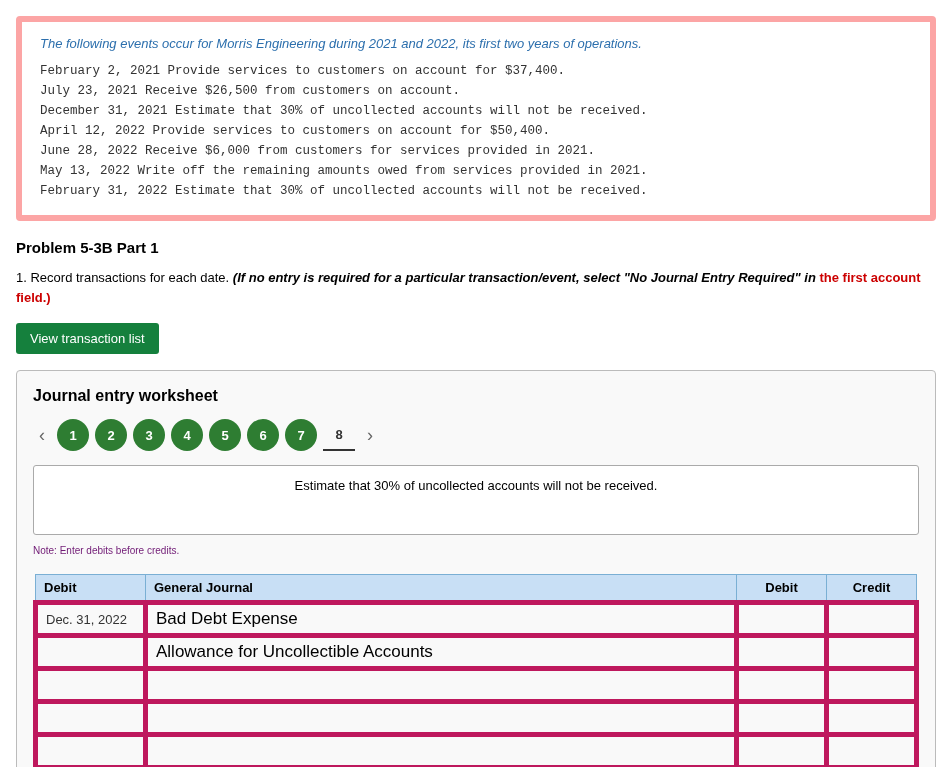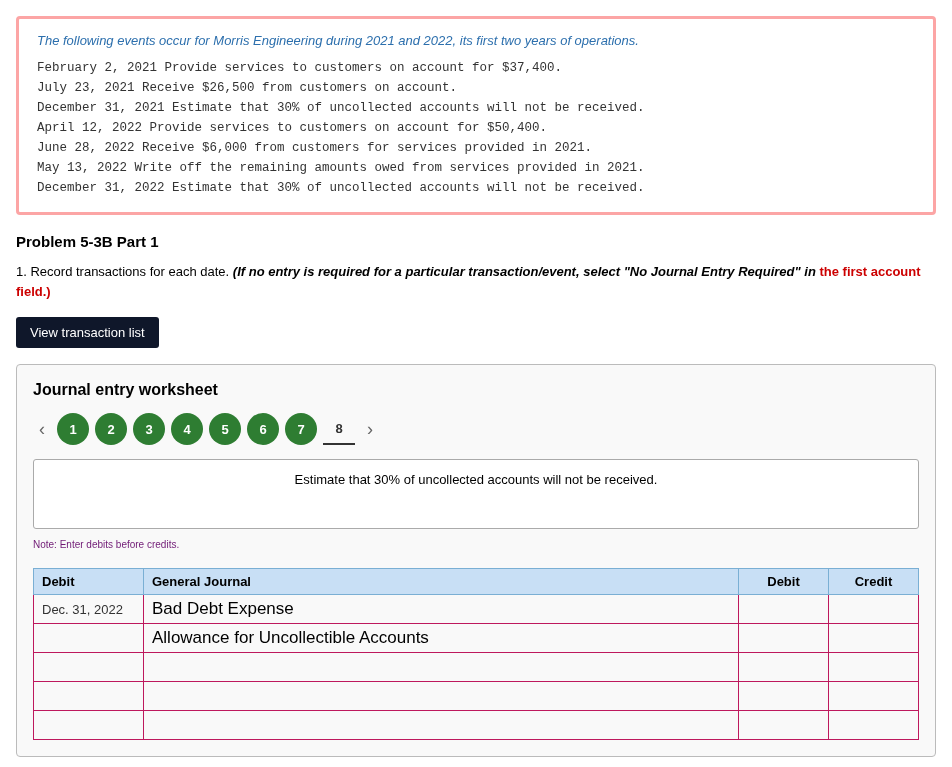--- a/index.html
+++ b/index.html
@@ -7,21 +7,21 @@
       font-family: Arial, sans-serif;
       font-size: 13px;
       background: #fff;
       color: #000;
       padding: 16px;
       width: 952px;
     }
 
     
     .events-box {
-      border: 3px solid #fca5a5;
+      border: 6px solid #fca5a5;
       border-radius: 4px;
       padding: 14px 18px;
       margin-bottom: 18px;
       background: #fff;
     }
     .events-intro {
       color: #2c6fad;
       font-style: italic;
       margin-bottom: 10px;
       font-size: 13px;
@@ -53,21 +53,21 @@
       font-weight: bold;
       font-style: italic;
     }
     .required-text .red-bold {
       font-weight: bold;
       color: #c00;
     }
 
     
     .view-btn {
-      background: #0f172a;
+      background: #15803d;
       color: #fff;
       border: none;
       padding: 8px 14px;
       border-radius: 3px;
       font-size: 13px;
       cursor: pointer;
       margin-bottom: 16px;
     }
 
     
@@ -149,21 +149,21 @@
     }
     .journal-table th {
       background: #c8dff5;
       border: 1px solid #7aafd4;
       padding: 5px 8px;
       text-align: center;
       font-weight: bold;
     }
     .journal-table th.left { text-align: left; }
     .journal-table td {
-      border: 1px solid #be185d;
+      border: 5px solid #be185d;
       padding: 4px 8px;
       height: 26px;
       vertical-align: middle;
     }
     .journal-table td.date-cell {
       width: 110px;
       color: #333;
     }
     .journal-table td.journal-cell {
       width: auto;
@@ -189,21 +189,21 @@
 <div class="events-box">
   <div class="events-intro">The following events occur for Morris Engineering during 2021 and 2022, its first two years of operations.</div>
   <div class="events-table">
 
   <div>February  2, 2021 Provide services to customers on account for $37,400.</div>
       <div>    July 23, 2021 Receive $26,500 from customers on account.</div>
       <div>December 31, 2021 Estimate that 30% of uncollected accounts will not be received.</div>
       <div>   April 12, 2022 Provide services to customers on account for $50,400.</div>
       <div>   June 28, 2022 Receive $6,000 from customers for services provided in 2021.</div>
       <div>May 13, 2022 Write off the remaining amounts owed from services provided in 2021.</div>
-      <div>December 31, 2022 Estimate that 30% of uncollected accounts will not be received.</div>
+      <div>February 31, 2022 Estimate that 30% of uncollected accounts will not be received.</div>
     </div>
 </div>
 
 
 <div class="problem-header">Problem 5-3B Part 1</div>
 
 
 <div style="margin-bottom: 14px;">
   <div class="required-text">
     <span>1. Record transactions for each date.</span>

